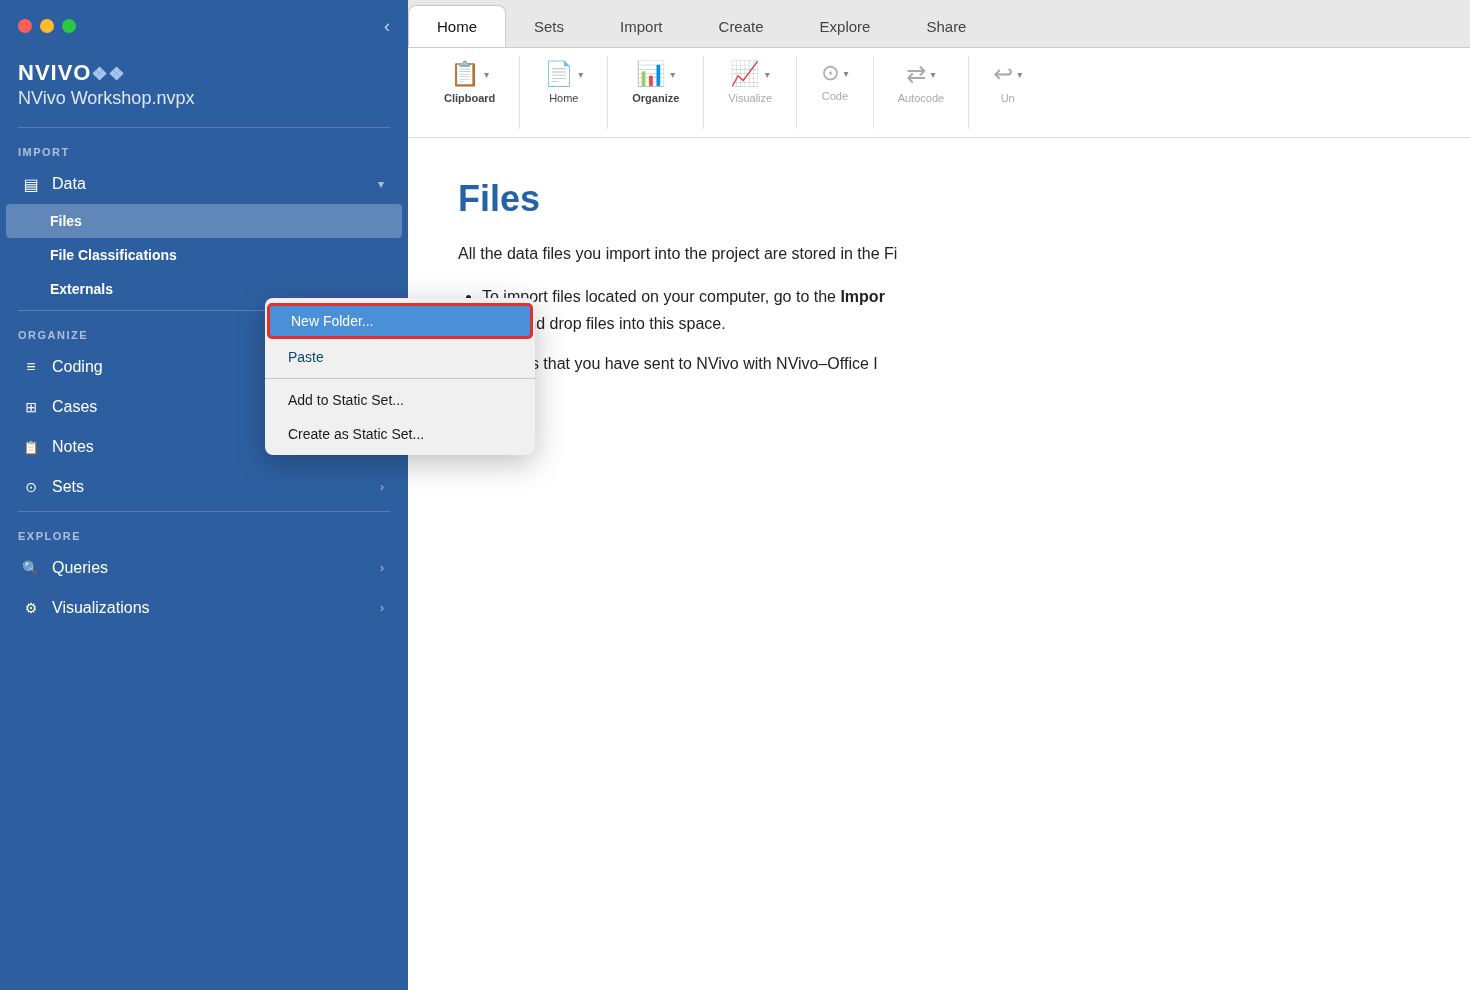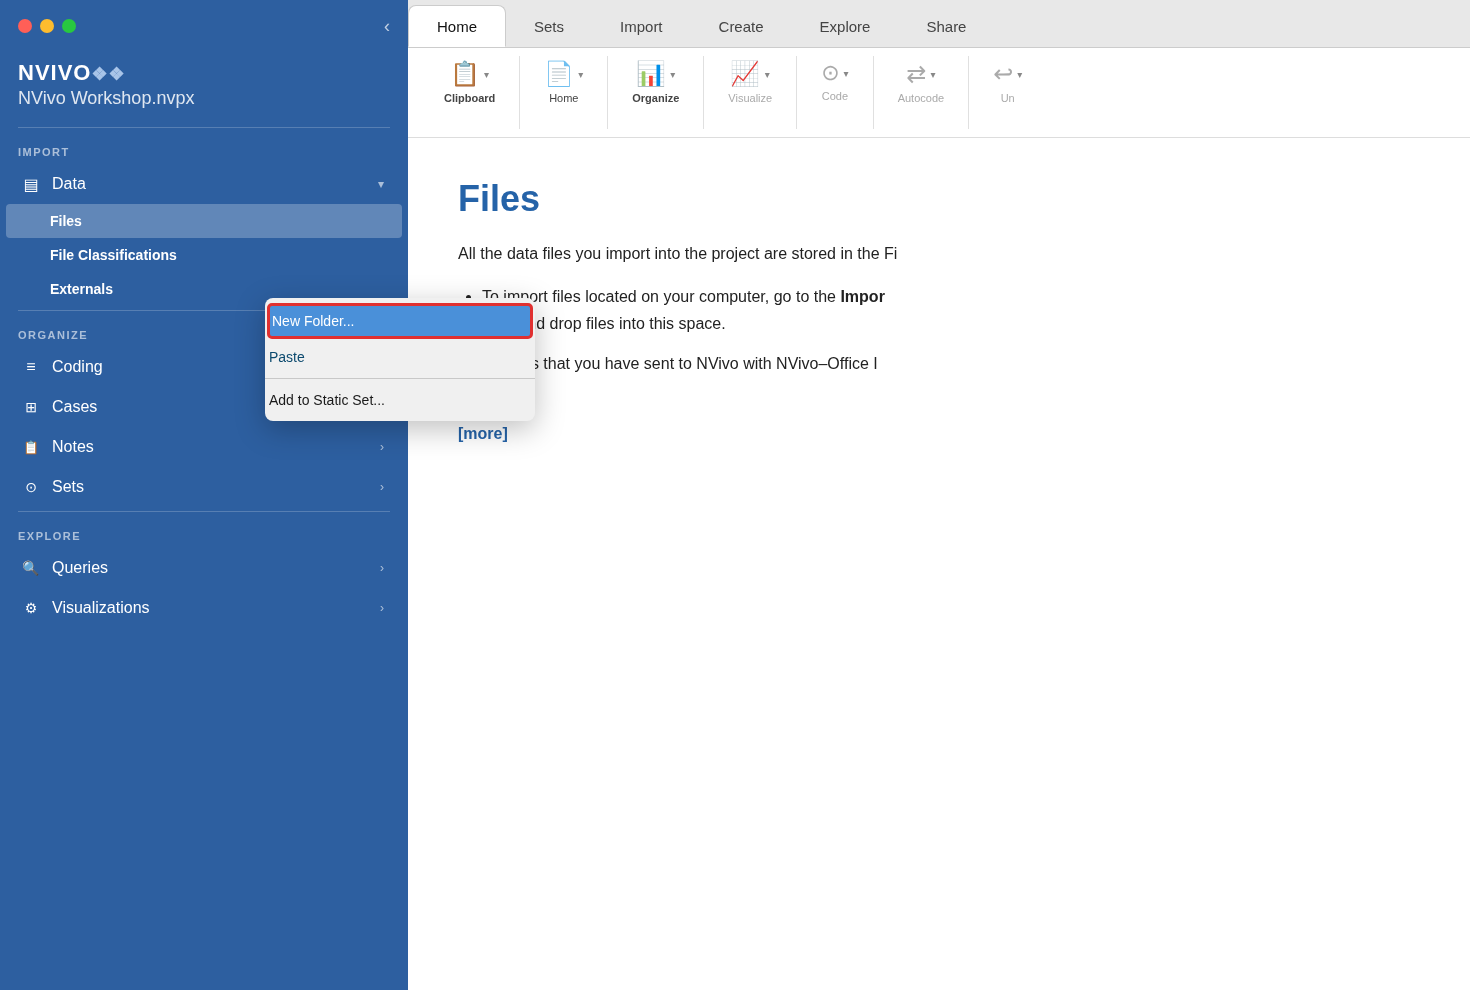--- a/index.html
+++ b/index.html
@@ -133,21 +133,21 @@
       width: 270px;
       background: #f0f0f0;
       border-radius: 8px;
       box-shadow: 0 8px 30px rgba(0,0,0,0.25);
       z-index: 100;
       padding: 4px 0;
       overflow: hidden;
     }
 
     .context-menu-item {
-      padding: 9px 4px;
+      padding: 9px 23px;
       font-size: 14px;
       color: #1a1a1a;
       cursor: pointer;
       display: flex;
       align-items: center;
     }
 
     .context-menu-item.highlighted {
       background: #4a90d9;
       color: white;
@@ -384,20 +384,21 @@
     <div class="sidebar-icon" style="font-size:14px;">⚙</div>
     <span>Visualizations</span>
     <span class="sidebar-chevron">›</span>
   </div>
 
   <div class="context-menu">
     <div class="context-menu-item highlighted">New Folder...</div>
     <div class="context-menu-item disabled">Paste</div>
     <div class="context-menu-separator"></div>
     <div class="context-menu-item">Add to Static Set...</div>
+    <div class="context-menu-item">Create as Static Set...</div>
   </div>
 </div>
 
 <div class="main-area">
 
   <div class="tab-bar">
     <div class="tab active">Home</div>
     <div class="tab">Sets</div>
     <div class="tab">Import</div>
     <div class="tab">Create</div>

